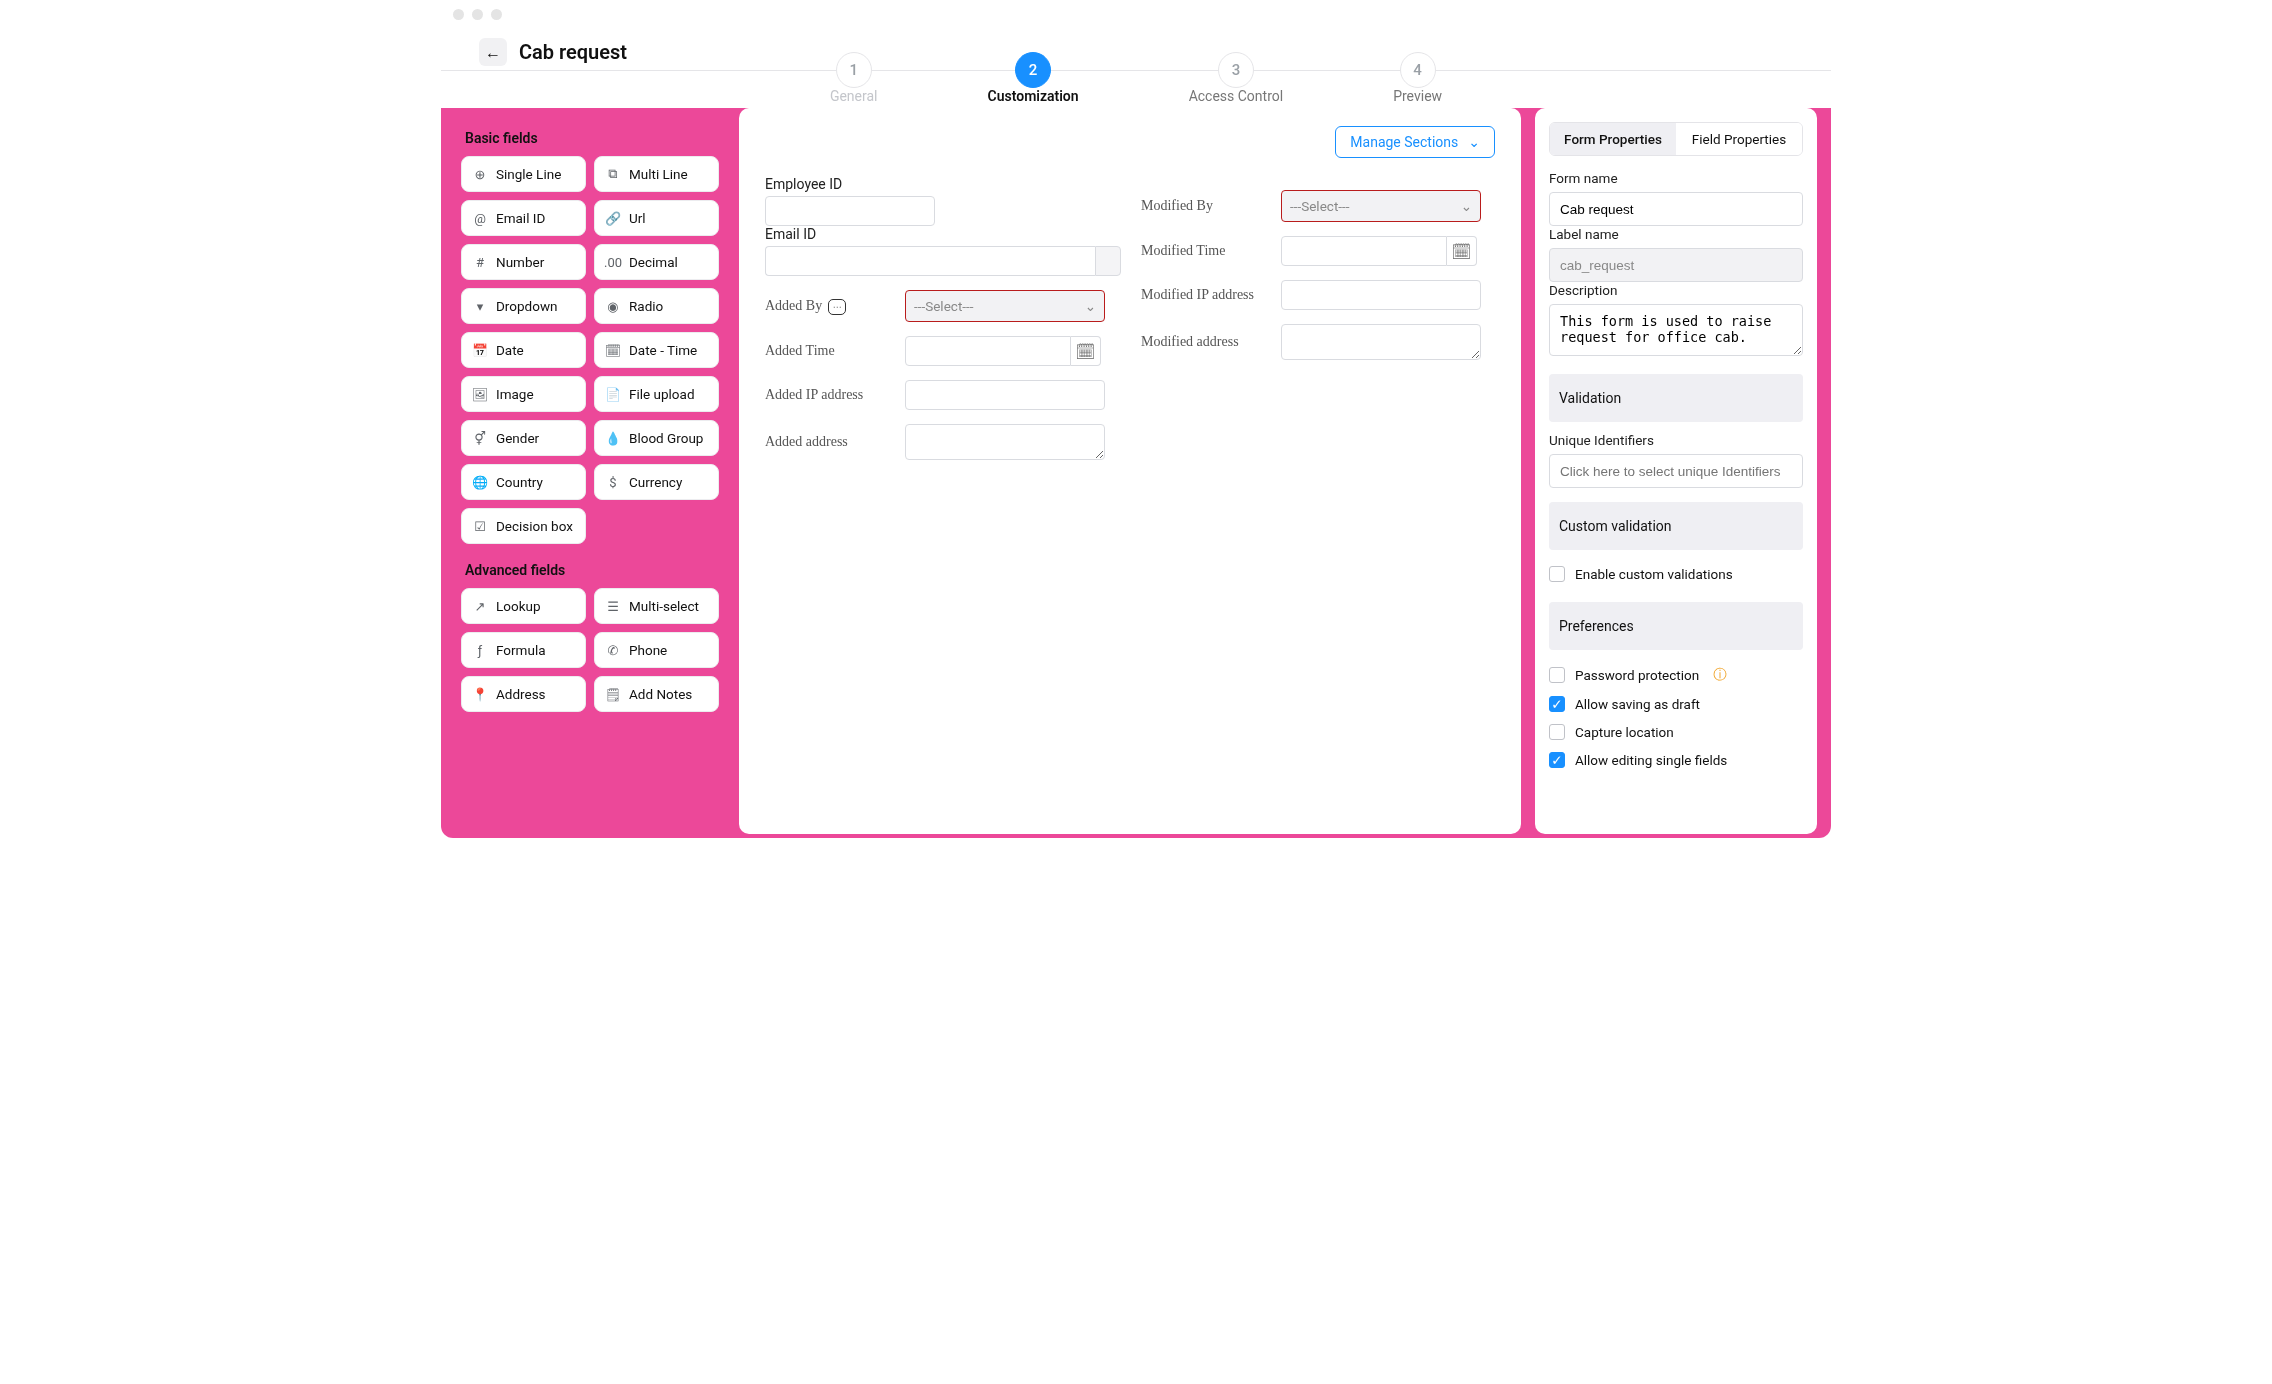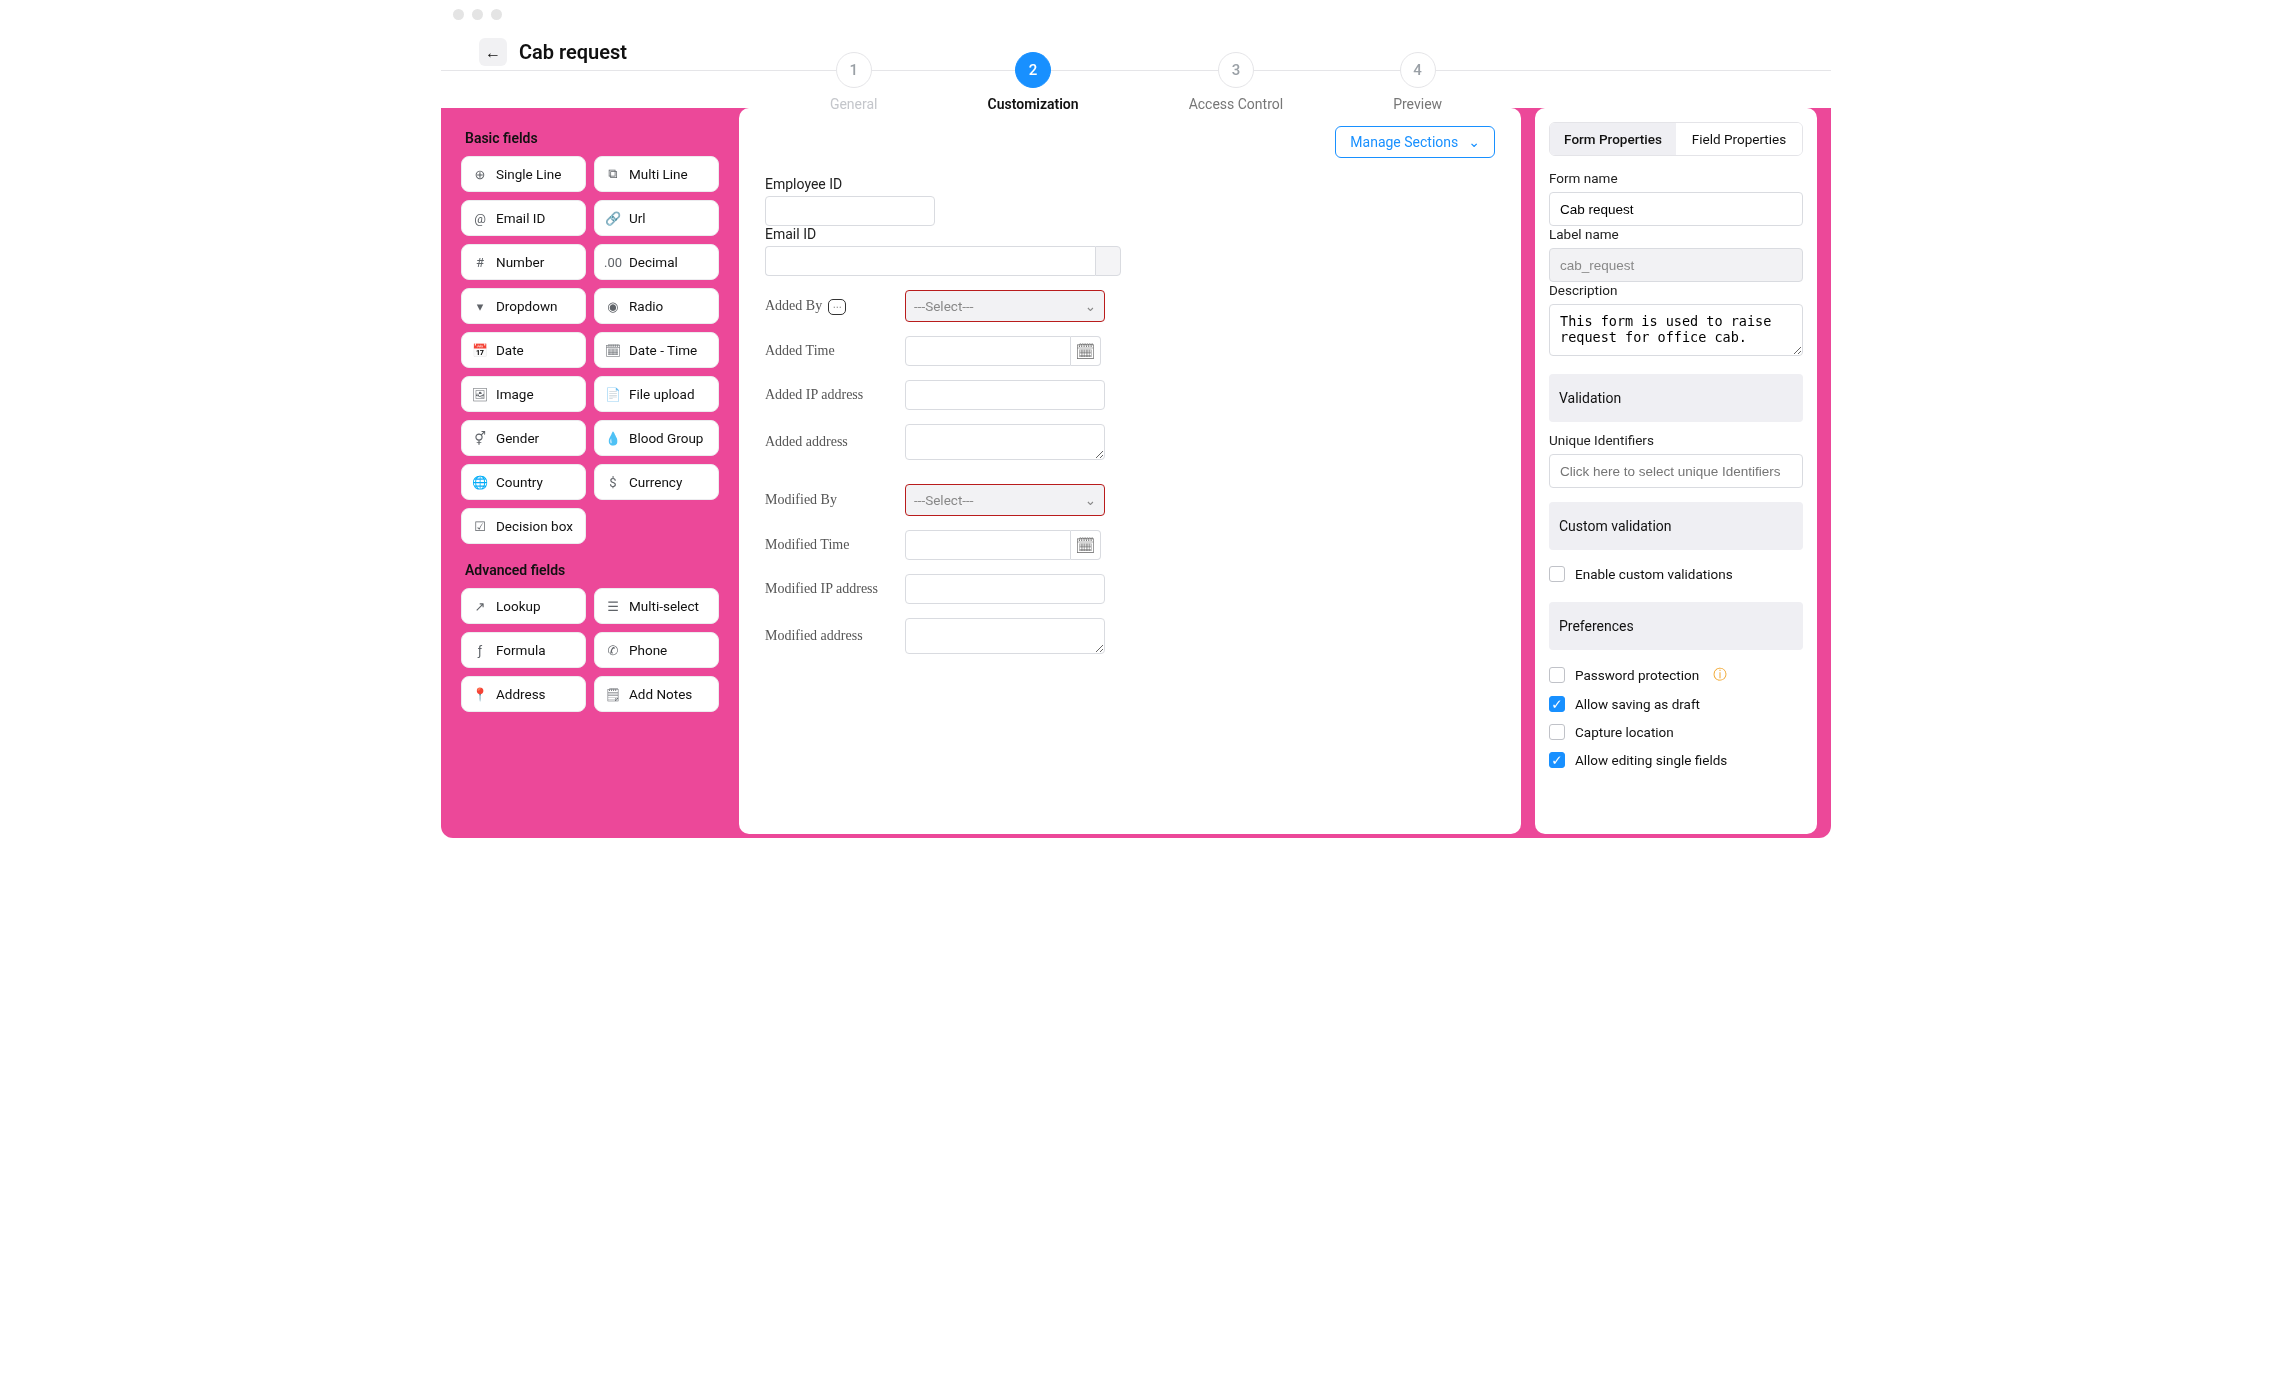--- a/index.html
+++ b/index.html
@@ -9,34 +9,34 @@
 .tdot { width: 11px; height: 11px; border-radius: 50%; background: #e4e4e4; }
 .header { display: flex; align-items: center; padding: 10px 28px 0 38px; gap: 12px; }
 .back-btn { width: 28px; height: 28px; background: #f1f1f3; border-radius: 6px; display: flex; align-items: center; justify-content: center; cursor: pointer; }
 .page-title { font-size: 20px; font-weight: 600; }
 .stepper-wrap { position: relative; height: 62px; margin-top: -20px; }
 .stepper-line { position: absolute; top: 24px; left: 0; right: 0; height: 1px; background: #e5e5e8; }
 .stepper { position: absolute; top: 6px; left: 0; right: 0; display: flex; justify-content: center; gap: 110px; }
 .step { display: flex; flex-direction: column; align-items: center; cursor: pointer; }
 .step-circle { width: 36px; height: 36px; border-radius: 50%; background: #fff; border: 1px solid #e5e5e8; display: flex; align-items: center; justify-content: center; font-size: 15px; color: #9aa0a6; font-weight: 500; }
 .step.active .step-circle { background: #1890ff; border-color: #1890ff; color: #fff; }
-.step-label { margin-top: 8px; font-size: 14px; color: #777; }
+.step-label { font-size: 14px; color: #777; }
 .step.active .step-label { color: #111; font-weight: 600; }
 .step.disabled .step-label { color: #c4c6cb; }
 .main-area { display: flex; gap: 14px; padding: 0 14px 14px 14px; background: #ec4899; height: calc(100% - 98px); }
 .left-panel { width: 270px; padding: 16px 6px; overflow-y: auto; }
 .section-title { font-weight: 600; font-size: 14px; margin: 6px 4px 10px 4px; }
 .field-grid { display: grid; grid-template-columns: 1fr 1fr; gap: 8px; }
 .field-chip { background: #fff; border: 1px solid #ececef; border-radius: 8px; padding: 9px 10px; display: flex; align-items: center; gap: 8px; font-size: 13.5px; cursor: grab; }
 .icon-slot { width: 16px; height: 16px; display: inline-flex; align-items: center; justify-content: center; color: #5f6368; flex-shrink: 0; font-size: 13px; }
 .center-panel { flex: 1; background: #fff; border-radius: 10px; padding: 18px 26px; overflow-y: auto; }
 .center-top { display: flex; justify-content: flex-end; margin-bottom: 18px; }
 .manage-btn { border: 1.5px solid #1890ff; color: #1890ff; background: #fff; border-radius: 6px; padding: 7px 14px; font-size: 14px; display: flex; align-items: center; gap: 10px; cursor: pointer; }
 .form-section-title { font-weight: 600; font-size: 15px; margin-bottom: 20px; }
-.form-grid { display: grid; grid-template-columns: 1fr; gap: 10px 40px; }
+.form-grid { display: grid; grid-template-columns: 1fr 1fr; gap: 10px 20px; }
 .form-row { display: flex; flex-direction: column; gap: 4px; }
 .form-row.wide-inline { flex-direction: row; align-items: center; gap: 20px; margin-top: 14px; }
 .form-label { font-size: 14px; color: #222; }
 .form-row.wide-inline .form-label { width: 120px; color: #555; flex-shrink: 0; font-family: Liberation Serif, serif; }
 .form-input { height: 30px; border: 1px solid #d9dbe0; border-radius: 4px; background: #fff; padding: 0 8px; font-size: 13.5px; width: 100%; max-width: 200px; }
 .form-input.short { max-width: 170px; }
 .form-select { height: 32px; border: 1px solid #b91c1c; border-radius: 4px; background: #f2f2f4; padding: 0 8px; font-size: 13.5px; color: #888; width: 200px; display: flex; align-items: center; justify-content: space-between; cursor: pointer; }
 .form-textarea { border: 1px solid #d9dbe0; border-radius: 4px; background: #fff; padding: 6px 8px; font-size: 13.5px; width: 200px; height: 36px; resize: both; }
 .input-with-icon { display: flex; align-items: center; }
 .input-with-icon .form-input { border-top-right-radius: 0; border-bottom-right-radius: 0; }

